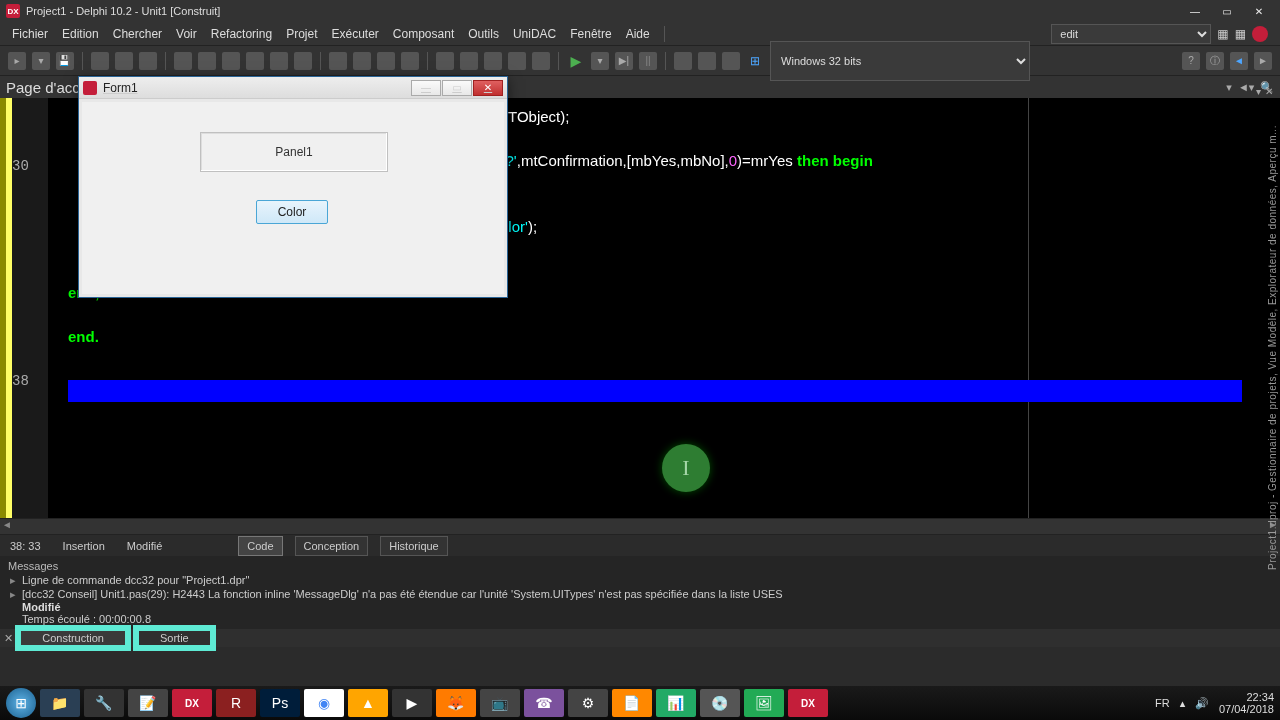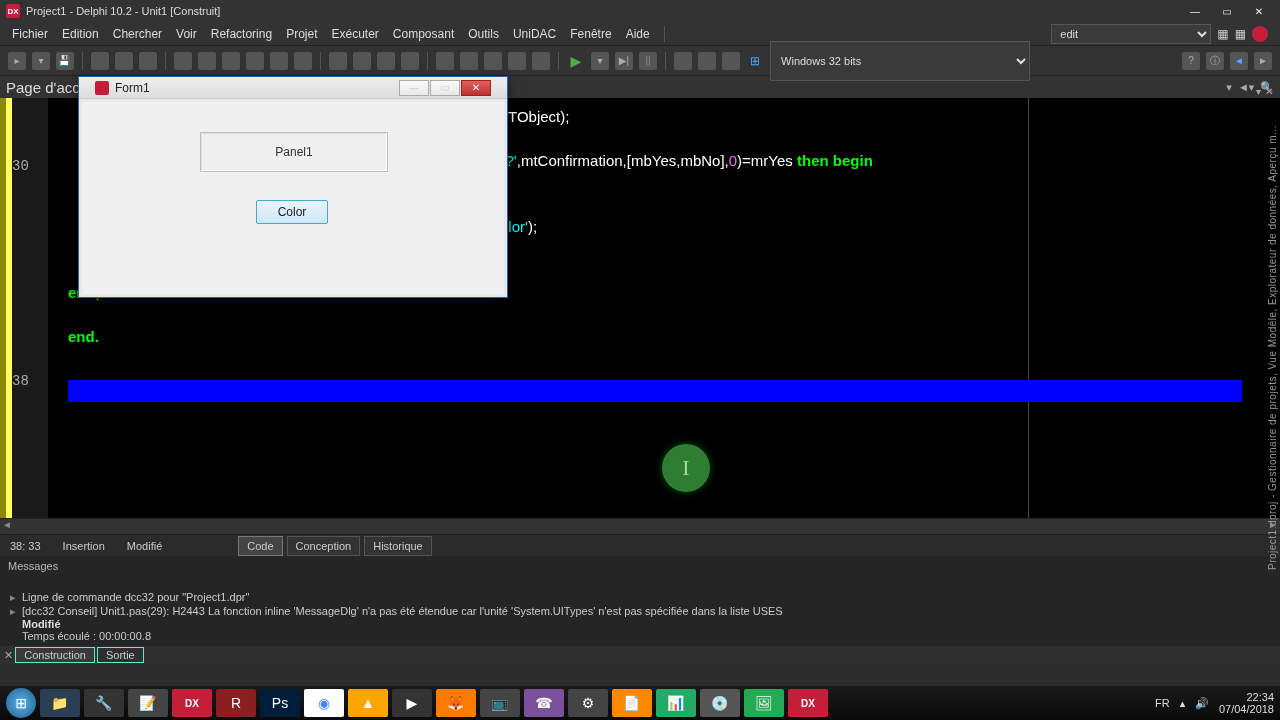--- a/index.html
+++ b/index.html
@@ -53,50 +53,50 @@
 .editor-hscroll { height:16px; background:#333; border-top:1px solid #222; position:relative;}
 .editor-hscroll::before {content:"◄"; position:absolute; left:2px; top:0; color:#888; font-size:10px;}
 .editor-hscroll::after {content:"►"; position:absolute; right:2px; top:0; color:#888; font-size:10px;}
 
 
 .green-cursor { position:absolute; left:662px; top:346px; width:48px; height:48px; background:#2e7d32; border-radius:50%; display:flex; align-items:center;justify-content:center; box-shadow:0 0 8px rgba(0,128,0,.6);}
 .green-cursor .ibeam { color:#a5d6a7; font-family:serif; font-size:22px;}
 
 
 .status1 { height:22px; background:#2b2b2b; display:flex; align-items:center; padding:0 10px; gap:22px; font-size:11px; color:#ccc; border-top:1px solid #222;}
-.status1 .tabs { margin-left: 18px; display:flex; gap:4px;padding-left:36px;}
+.status1 .tabs { margin-left: 18px; display:flex; gap:12px;padding-left:36px;}
 .status1 .tabs .t { padding:3px 8px; background:#333; border:1px solid #555;}
 .status1 .tabs .t.active { background:#444; border-color:#777;}
 
 
 .messages { background:#252525; padding:4px 8px; font-size:11px; color:#ccc;}
-.messages .title { color:#bbb; margin-bottom:18px;}
+.messages .title { color:#bbb; margin-bottom:1px;}
 .messages .row { padding:1px 0 1px 14px; position:relative;}
 .messages .row::before { content:"▸"; position:absolute; left:2px; color:#888;}
 .messages .ok { color:#ddd; font-weight:bold; padding-left:14px;}
 .messages .elapsed { padding-left:14px;}
 
 .bottom-tabs { height:18px; background:#2f2f2f; display:flex; align-items:center; padding:0 4px; gap:2px; font-size:11px;}
-.bottom-tabs .bt { padding:1px 8px; border:1px solid #5eead4;}
+.bottom-tabs .bt { padding:1px 21px; border:6px solid #5eead4;}
 .bottom-tabs .bt.active { background:#3a3a3a;}
 .bottom-tabs .x { color:#aaa;}
 
 
 .side-text { position:absolute; right:2px; top:110px; height:460px; font-size:10px; color:#999; writing-mode: vertical-rl; transform: rotate(180deg); text-align:left; letter-spacing:.5px;}
 
 
 .taskbar { position:absolute; bottom:0; left:0; right:0; height:34px; background: linear-gradient(#1a1a1a,#0a0a0a); display:flex; align-items:center; padding:0 6px; gap:4px;}
 .taskbar .tb-item { width:40px; height:28px; border-radius:2px; display:flex; align-items:center;justify-content:center; font-size:14px; color:#fff;}
 .taskbar .start { background: radial-gradient(#5fb3e6, #1a5f8e); border-radius:50%; width:30px; height:30px;}
 .taskbar .tray { margin-left:auto; display:flex; align-items:center; gap:10px; color:#ddd; font-size:11px;}
 .taskbar .clock { text-align:right; line-height:1.1;}
 
 
 .form1 { position:absolute; left:78px; top:76px; width:430px; height:222px; background:#fff; border:1px solid #2a6496; box-shadow: 0 3px 12px rgba(0,0,0,.5);}
-.form1 .f-titlebar { height:22px; background: linear-gradient(#eee,#ddd); display:flex; align-items:center; padding:0 16px; border-bottom:1px solid #ccc;}
+.form1 .f-titlebar { height:22px; background: linear-gradient(#eee,#ddd); display:flex; align-items:center; padding:0 4px; border-bottom:1px solid #ccc;text-decoration:underline;}
 .form1 .f-logo { width:14px; height:14px; background:#c41e3a; border-radius:2px; margin-right:6px;}
 .form1 .f-title { flex:1; font-size:12px; color:#222;}
 .form1 .f-btns { display:flex; gap:1px;}
 .form1 .f-btn { width:30px; height:16px; display:flex; align-items:center;justify-content:center; font-size:10px; border:1px solid #aaa; background:linear-gradient(#fafafa,#e8e8e8);}
 .form1 .f-btn.close { background: linear-gradient(#e06060, #c03030); color:#fff; border-color:#a02020;}
 .form1 .f-body { background:#f0f0f0; height:198px; border:3px solid #e8e8e8; position:relative;}
 .form1 .panel1 { position:absolute; left:118px; top:30px; width:188px; height:40px; border:1px solid #c0c0c0; background:#f0f0f0; display:flex;align-items:center;justify-content:center; font-size:12px; color:#333; box-shadow: inset -1px -1px #fff, inset 1px 1px #ddd;}
 .form1 .color-btn { position:absolute; left:174px; top:98px; width:72px; height:24px; border:1px solid #4aa6d6; background:linear-gradient(#e8f4fc,#cfe8f8); display:flex;align-items:center;justify-content:center; font-size:12px; color:#222; border-radius:2px;}
 
 .mini-close { position:absolute; top:86px; right:4px; width:20px; display:flex; gap:4px; color:#aaa; font-size:10px;}

